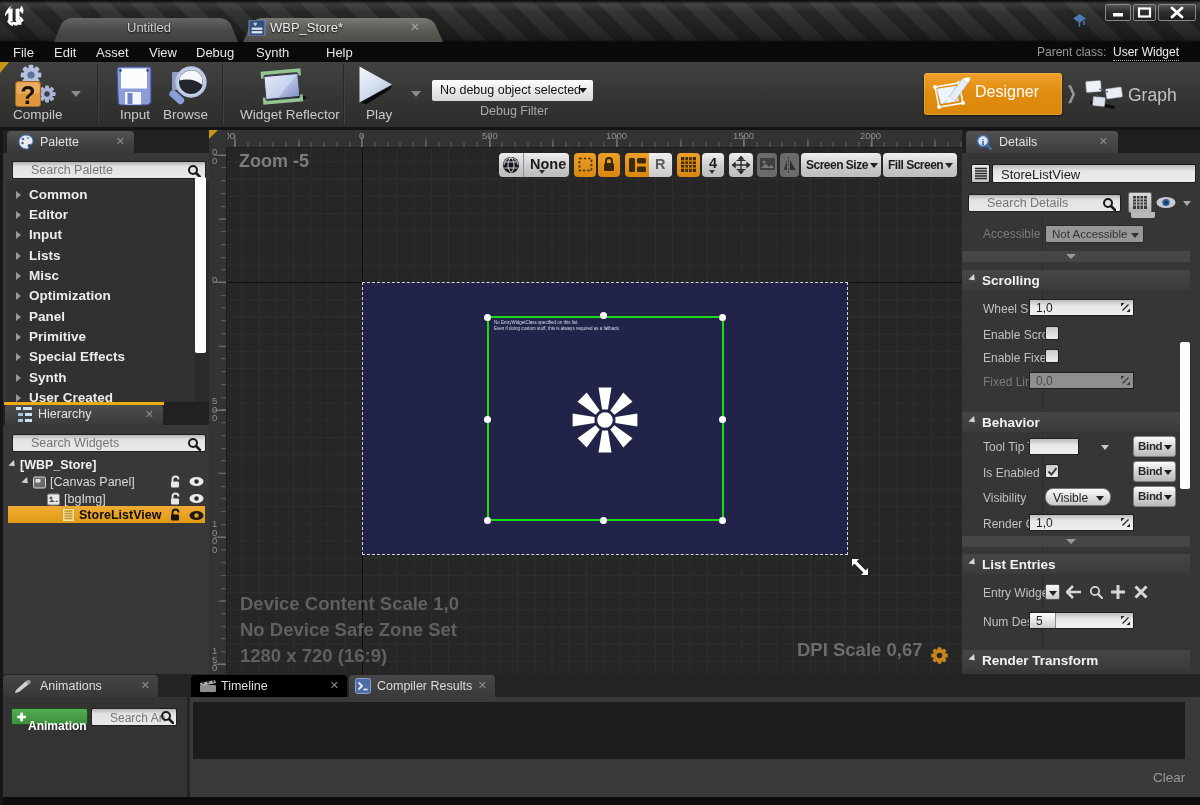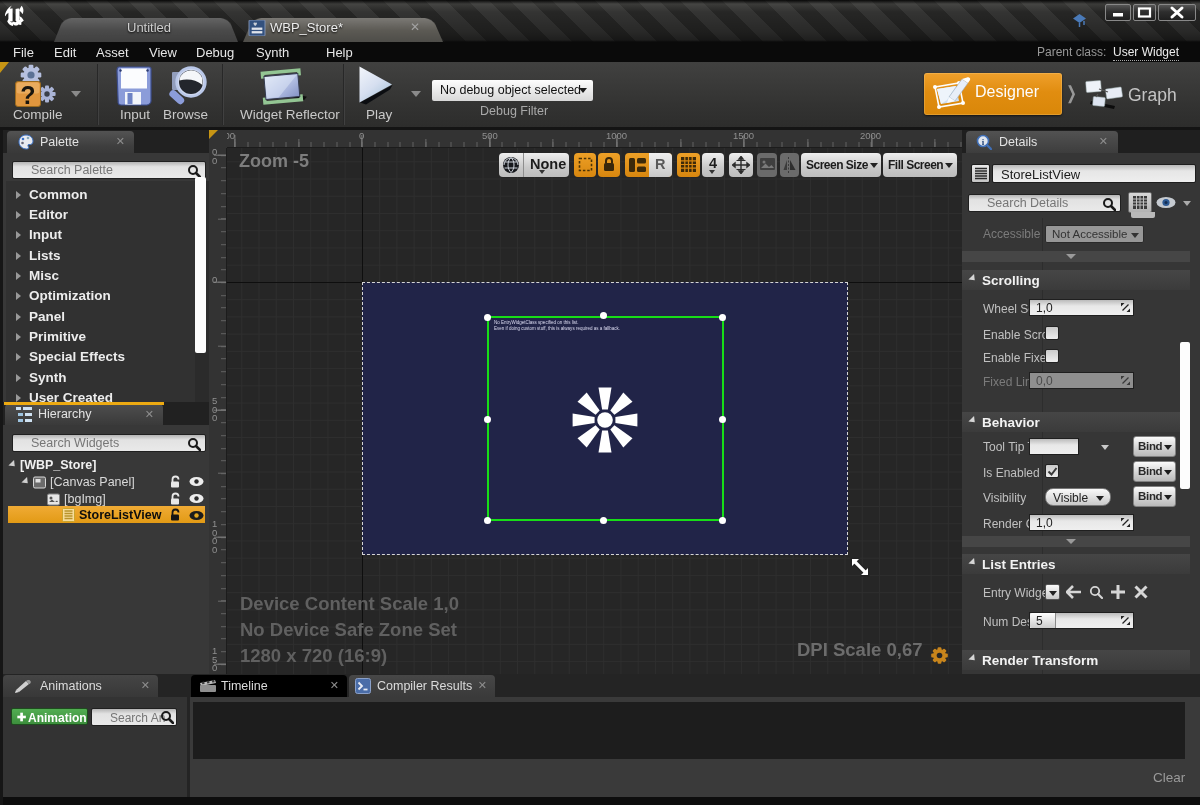--- a/index.html
+++ b/index.html
@@ -809,21 +809,21 @@
         <rect x="0.5" y="0.5" width="15" height="15" rx="2" fill="#4a6da8" stroke="#8aa0c8" stroke-width="1"></rect>
         <path d="M3.5 4.5 L7 8 L3.5 11.5" stroke="#e8ecf4" stroke-width="1.8" fill="none"></path>
         <path d="M8.5 11.5 L12.5 11.5" stroke="#e8ecf4" stroke-width="1.8"></path>
       </svg>
     <span style="position:absolute;left:28px;top:4px">Compiler Results</span>
       <span class="x">✕</span>
   </div>
   <div id="anims">
     <div id="animbtn">
         <span style="position:absolute;left:5px;top:1.5px;font-size:11px">✚</span>
-        <span style="position:absolute;left:16px;top:2px">Animation</span>
+        <span style="position:absolute;left:16px;top:10px">Animation</span>
       </div>
     <div class="searchbox" style="left:88px;top:11px;width:86px;font-size:12px">
         <span class="st" style="top:1.5px">Search An</span>
       <svg style="position:absolute;right:2px;top:1px" width="14" height="14" viewBox="0 0 14 14">
           <circle cx="6" cy="6" r="4" fill="none" stroke="#1a1a1a" stroke-width="2"></circle>
           <path d="M9 9 L13 13" stroke="#1a1a1a" stroke-width="2.5" stroke-linecap="round"></path>
         </svg>
     </div>
   </div>
   <div id="bigdock">

